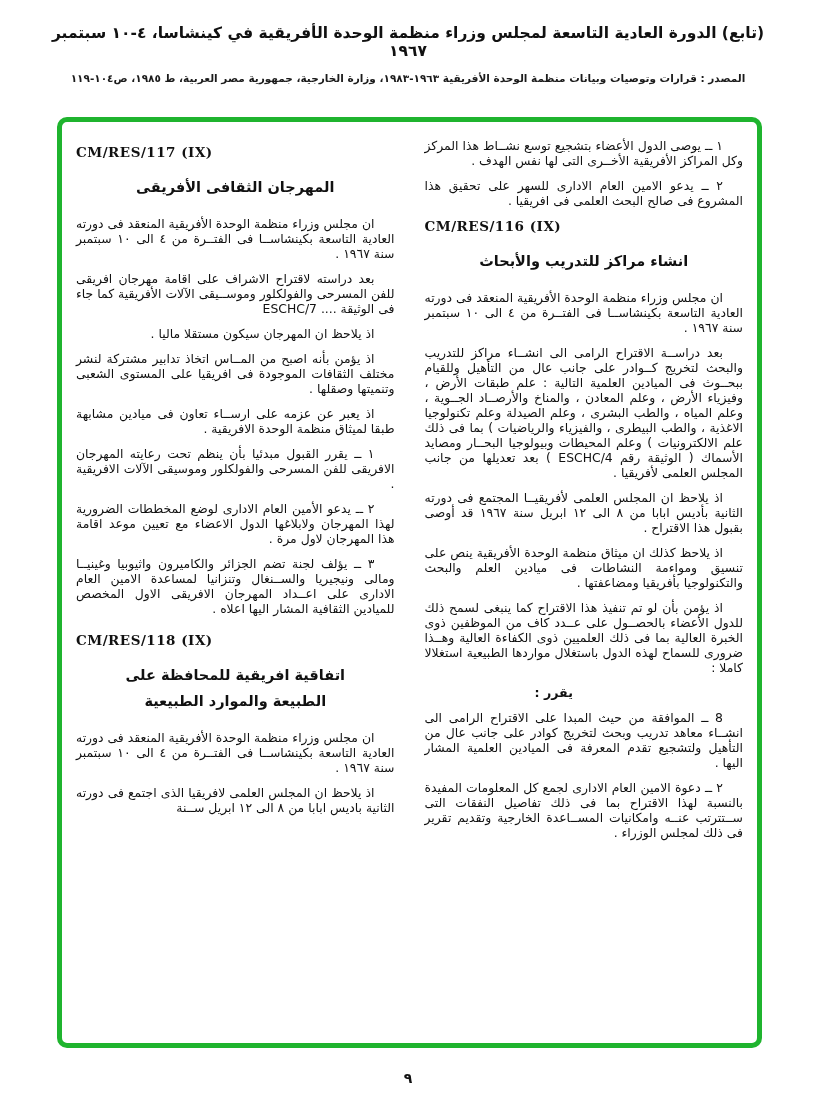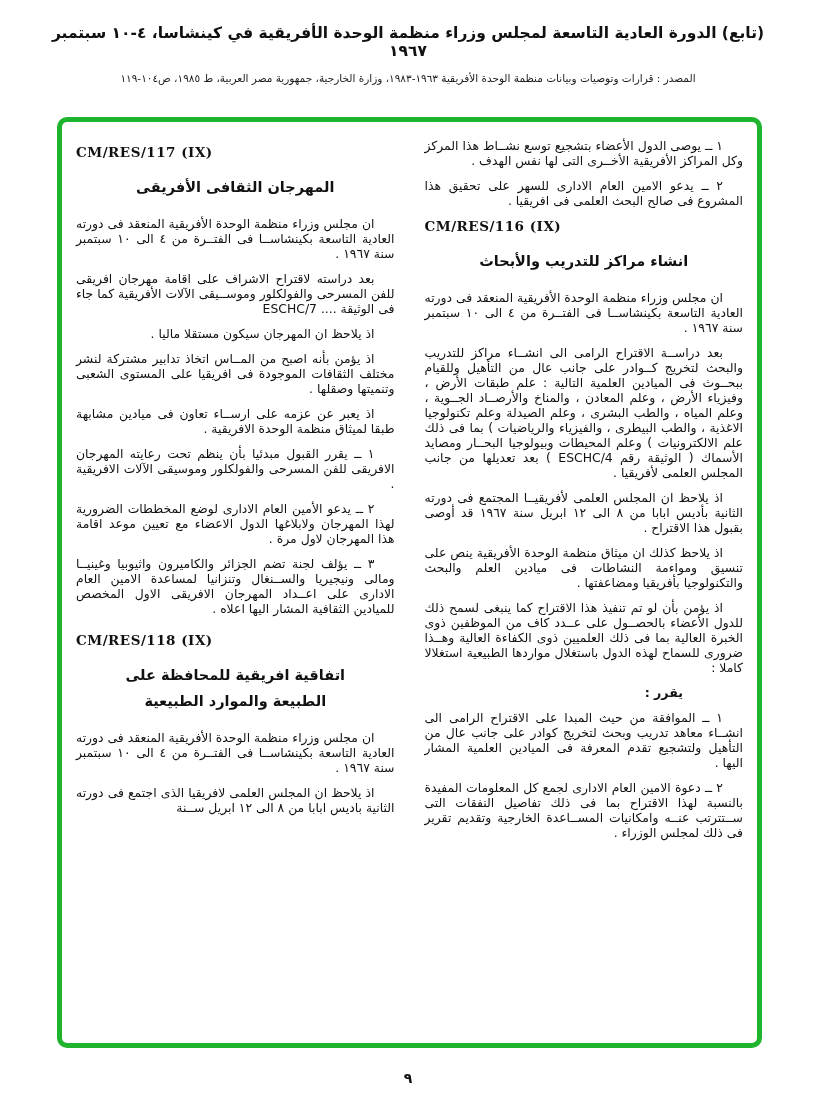--- a/index.html
+++ b/index.html
@@ -10,38 +10,38 @@
   }
   .header{
     position:absolute;top:24px;left:40px;right:40px;
     text-align:center;direction:rtl;
   }
   .header-title{
     font-size:15.5px;font-weight:bold;letter-spacing:.2px;
     margin:0 0 12px 0;
   }
   .header-source{
-    font-size:10.5px;font-weight:normal;color:#1b1b1b;margin:0;
+    font-size:10.5px;font-weight:bold;color:#1b1b1b;margin:0;
   }
   .frame{
     position:absolute;top:117px;left:57px;width:705px;height:931px;
     border:5px solid #1fb42e;border-radius:10px;box-sizing:border-box;
     padding:16px 14px 10px 14px;overflow:hidden;background:#fff;
   }
   .columns{
     direction:rtl;display:flex;flex-direction:row;gap:30px;height:100%;
   }
   .col{flex:1 1 0;min-width:0;}
   .para{
     direction:rtl;text-align:justify;text-align-last:right;
     font-size:12.4px;line-height:15px;margin:0 0 10px 0;
     text-indent:20px;
   }
   .decree{
-    direction:rtl;font-size:12.6px;font-weight:bold;
+    direction:rtl;text-align:center;font-size:12.6px;font-weight:bold;
     margin:2px 60px 10px 0;
   }
   .code{
     direction:ltr;text-align:left;
     font-family:"DejaVu Serif",serif;font-size:13.5px;font-weight:bold;
     letter-spacing:.5px;margin:16px 0 14px 0;
   }
   .code.first{margin-top:6px;}
   .rtitle{
     direction:rtl;text-align:center;font-size:14.5px;font-weight:bold;
@@ -67,21 +67,21 @@
       <p class="para">١ ــ يوصى الدول الأعضاء بتشجيع توسع نشــاط هذا المركز وكل المراكز الأفريقية الأخــرى التى لها نفس الهدف .</p>
       <p class="para">٢ ــ يدعو الامين العام الادارى للسهر على تحقيق هذا المشروع فى صالح البحث العلمى فى افريقيا .</p>
       <p class="code first">CM/RES/116 (IX)</p>
       <p class="rtitle">انشاء مراكز للتدريب والأبحاث</p>
       <p class="para">ان مجلس وزراء منظمة الوحدة الأفريقية المنعقد فى دورته العادية التاسعة بكينشاســا فى الفتــرة من ٤ الى ١٠ سبتمبر سنة ١٩٦٧ .</p>
       <p class="para">بعد دراســة الاقتراح الرامى الى انشــاء مراكز للتدريب والبحث لتخريج كــوادر على جانب عال من التأهيل وللقيام ببحــوث فى الميادين العلمية التالية : علم طبقات الأرض ، وفيزياء الأرض ، وعلم المعادن ، والمناخ والأرصــاد الجــوية ، وعلم المياه ، والطب البشرى ، وعلم الصيدلة وعلم تكنولوجيا الاغذية ، والطب البيطرى ، والفيزياء والرياضيات ) بما فى ذلك علم الالكترونيات ) وعلم المحيطات وبيولوجيا البحــار ومصايد الأسماك ( الوثيقة رقم ESCHC/4 ) بعد تعديلها من جانب المجلس العلمى لأفريقيا .</p>
       <p class="para">اذ يلاحظ ان المجلس العلمى لأفريقيــا المجتمع فى دورته الثانية بأديس ابابا من ٨ الى ١٢ ابريل سنة ١٩٦٧ قد أوصى بقبول هذا الاقتراح .</p>
       <p class="para">اذ يلاحظ كذلك ان ميثاق منظمة الوحدة الأفريقية ينص على تنسيق ومواءمة النشاطات فى ميادين العلم والبحث والتكنولوجيا بأفريقيا ومضاعفتها .</p>
       <p class="para">اذ يؤمن بأن لو تم تنفيذ هذا الاقتراح كما ينبغى لسمح ذلك للدول الأعضاء بالحصــول على عــدد كاف من الموظفين ذوى الخبرة العالية بما فى ذلك العلميين ذوى الكفاءة العالية وهــذا ضرورى للسماح لهذه الدول باستغلال مواردها الطبيعية استغلالا كاملا :</p>
       <p class="decree">يقرر :</p>
-      <p class="para">١ ــ الموافقة من حيث المبدا على الاقتراح الرامى الى انشــاء معاهد تدريب وبحث لتخريج كوادر على جانب عال من التأهيل ولتشجيع تقدم المعرفة فى الميادين العلمية المشار اليها .</p>
+      <p class="para">8 ــ الموافقة من حيث المبدا على الاقتراح الرامى الى انشــاء معاهد تدريب وبحث لتخريج كوادر على جانب عال من التأهيل ولتشجيع تقدم المعرفة فى الميادين العلمية المشار اليها .</p>
       <p class="para">٢ ــ دعوة الامين العام الادارى لجمع كل المعلومات المفيدة بالنسبة لهذا الاقتراح بما فى ذلك تفاصيل النفقات التى ســتترتب عنــه وامكانيات المســاعدة الخارجية وتقديم تقرير فى ذلك لمجلس الوزراء .</p>
     </div>
 
     <div class="col">
       <p class="code first">CM/RES/117 (IX)</p>
       <p class="rtitle">المهرجان الثقافى الأفريقى</p>
       <p class="para">ان مجلس وزراء منظمة الوحدة الأفريقية المنعقد فى دورته العادية التاسعة بكينشاســا فى الفتــرة من ٤ الى ١٠ سبتمبر سنة ١٩٦٧ .</p>
       <p class="para">بعد دراسته لاقتراح الاشراف على اقامة مهرجان افريقى للفن المسرحى والفولكلور وموســيقى الآلات الأفريقية كما جاء فى الوثيقة .... ESCHC/7</p>
       <p class="para">اذ يلاحظ ان المهرجان سيكون مستقلا ماليا .</p>
       <p class="para">اذ يؤمن بأنه اصبح من المــاس اتخاذ تدابير مشتركة لنشر مختلف الثقافات الموجودة فى افريقيا على المستوى الشعبى وتنميتها وصقلها .</p>

